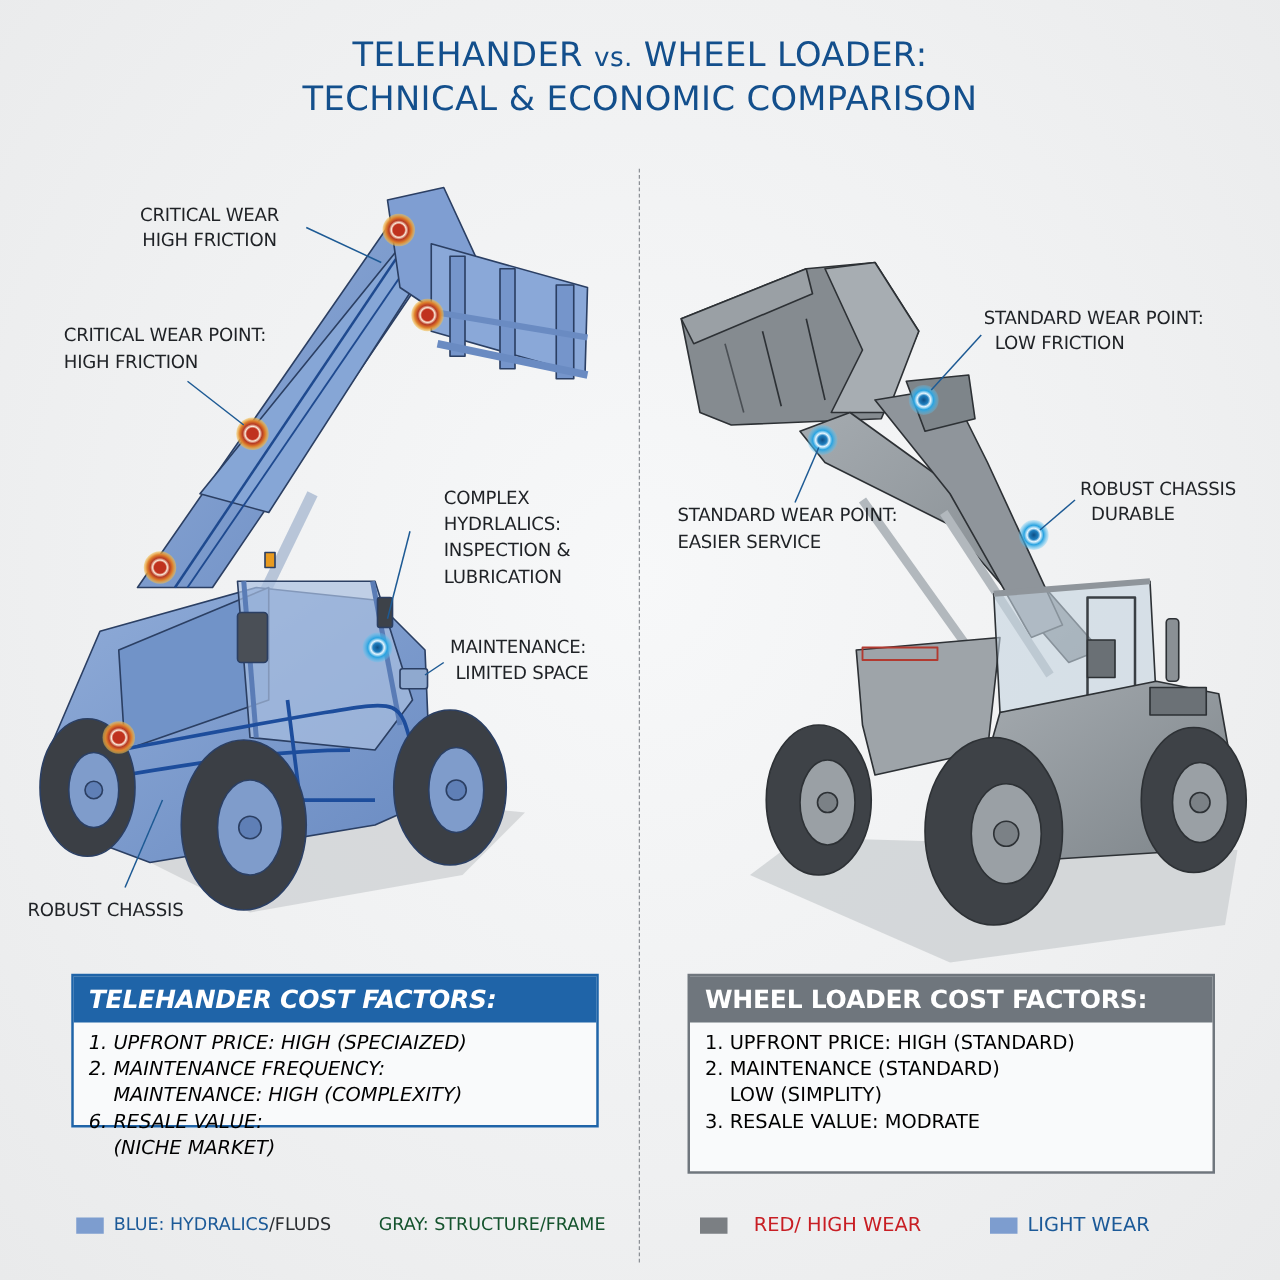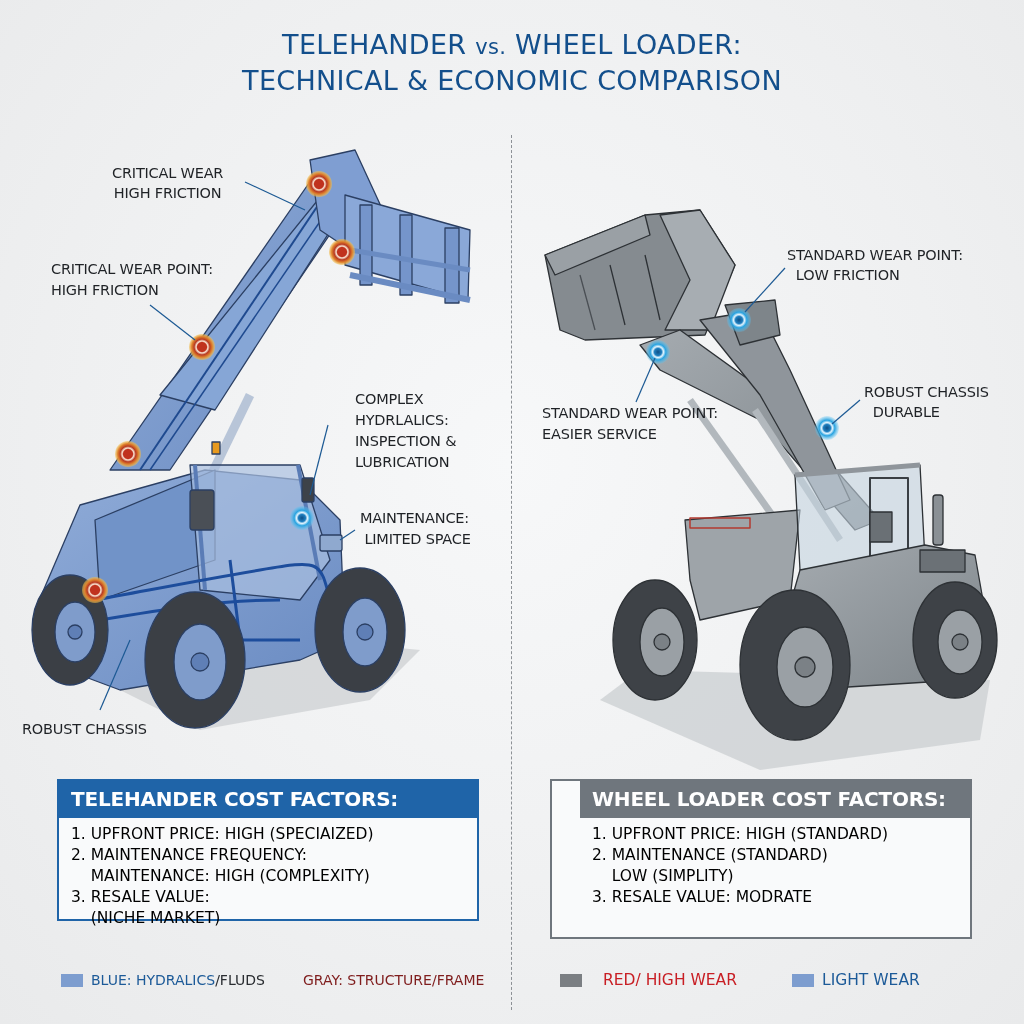--- a/index.html
+++ b/index.html
@@ -23,22 +23,22 @@
     }
     .scene { position: absolute; left: 0; top: 0; width: 1024px; height: 1024px; pointer-events: none; }
     .label {
       position: absolute; font-family: "DejaVu Sans", sans-serif;
       font-size: 14.5px; line-height: 21px; color: #1f2226; white-space: pre;
       letter-spacing: -0.2px;
     }
     .cost-box {
       position: absolute; background: #f9fafb;
     }
-    .cost-box.tele { left: 57px; top: 779px; width: 422px; height: 142px; border: 2px solid #1f64a8; }
-    .cost-box.wl { left: 550px; top: 779px; width: 422px; height: 160px; border: 2px solid #6f767d; padding-left: 28px; }
+    .cost-box.tele { left: 57px; top: 779px; width: 422px; height: 123px; border: 2px solid #1f64a8; font-style: italic; }
+    .cost-box.wl { left: 550px; top: 779px; width: 422px; height: 160px; border: 2px solid #6f767d; }
     .cost-head {
       height: 37px; color: #fff; font-weight: bold; font-size: 20px;
       line-height: 37px; padding-left: 12px; letter-spacing: -0.2px;
     }
     .tele .cost-head { background: #1f64a8; }
     .wl .cost-head { background: #6f767d; }
     .cost-list { padding: 6px 0 0 12px; font-size: 15.5px; line-height: 21px; color: #000000; }
     .cost-list .item { white-space: pre; }
     .legend {
       position: absolute; top: 970px; height: 20px; display: flex; align-items: center;
@@ -229,40 +229,40 @@
 EASIER SERVICE</div>
 <div class="label" style="left:864px; top:382px; line-height:20px;">ROBUST CHASSIS
   DURABLE</div>
 
 <div class="cost-box tele">
   <div class="cost-head">TELEHANDER COST FACTORS:</div>
   <div class="cost-list">
     <div class="item">1. UPFRONT PRICE: HIGH (SPECIAIZED)</div>
     <div class="item">2. MAINTENANCE FREQUENCY:</div>
     <div class="item">    MAINTENANCE: HIGH (COMPLEXITY)</div>
-    <div class="item">3. RESALE VALUE:</div>
+    <div class="item">6. RESALE VALUE:</div>
     <div class="item">    (NICHE MARKET)</div>
   </div>
 </div>
 
 <div class="cost-box wl">
   <div class="cost-head">WHEEL LOADER COST FACTORS:</div>
   <div class="cost-list">
     <div class="item">1. UPFRONT PRICE: HIGH (STANDARD)</div>
     <div class="item">2. MAINTENANCE (STANDARD)</div>
     <div class="item">    LOW (SIMPLITY)</div>
     <div class="item">3. RESALE VALUE: MODRATE</div>
   </div>
 </div>
 
 <div class="legend" style="left:61px;">
   <span class="swatch" style="background:#7d9dcf;"></span>
   <span style="color:#1c5a98;">BLUE: HYDRALICS</span><span style="color:#2a2d31;">/FLUDS</span>
 </div>
-<div class="legend" style="left:303px; color:#7f1d1d;">
+<div class="legend" style="left:303px; color:#14532d;">
   <span>GRAY: STRUCTURE/FRAME</span>
 </div>
 <div class="legend" style="left:560px;">
   <span class="swatch" style="background:#7b7f83;"></span>
   <span style="color:#c81e24; font-size:15.5px;margin-left:13px;">RED/ HIGH WEAR</span>
 </div>
 <div class="legend" style="left:792px;justify-content:space-between;">
   <span class="swatch" style="background:#7d9dcf;"></span>
   <span style="color:#1c5a98; font-size:15.5px;">LIGHT WEAR</span>
 </div>

